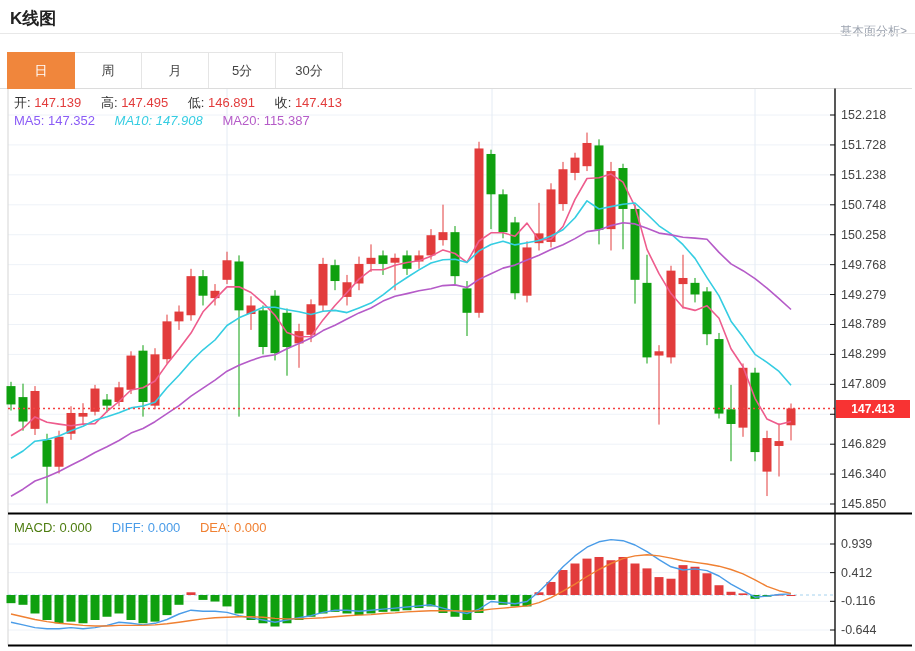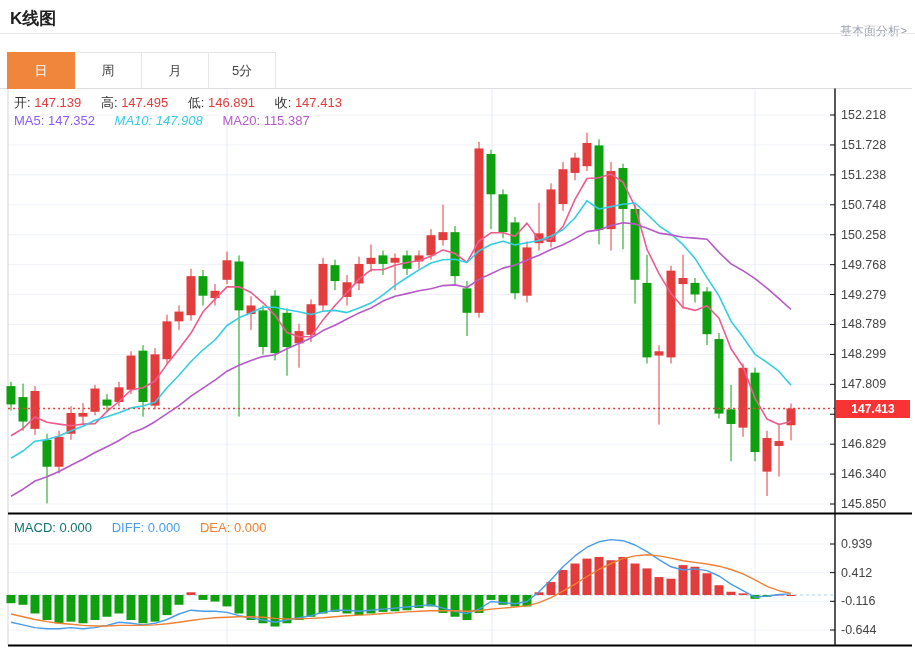--- a/index.html
+++ b/index.html
@@ -9,38 +9,39 @@
   .hdr-divider{position:absolute;left:0;top:33px;width:915px;height:1px;background:#e8e8e8;}
   .tabbar{position:absolute;left:8px;top:52px;height:37px;display:flex;}
   .tab{width:68px;height:37px;box-sizing:border-box;border:1px solid #e5e5e5;margin-left:-1px;
        display:flex;align-items:center;justify-content:center;font-size:13px;color:#444;background:#fff;cursor:pointer;}
   .tab.active{background:#f0863c;border-color:#f0863c;color:#fff;z-index:2;}
   .infoline{position:absolute;left:14px;font-size:13px;white-space:nowrap;z-index:5;}
   .infoline .grp{margin-right:16px;}
   .lbl{color:#333;}
   .val-red{color:#e23c3c;}
   .ma5{color:#8b5cf6;} .ma10{color:#35cde2;font-style:italic;} .ma20{color:#b55bc8;}
-  .macd-l{color:#0f766e;} .diff-l{color:#4a9ce8;} .dea-l{color:#f08032;}
+  .macd-l{color:#4d7c0f;} .diff-l{color:#4a9ce8;} .dea-l{color:#f08032;}
   #chart-svg{position:absolute;left:0;top:0;z-index:1;}
   .price-badge{position:absolute;left:836px;top:400px;width:74px;height:18px;background:#f83333;color:#fff;
        font-size:12px;font-weight:bold;display:flex;align-items:center;justify-content:center;z-index:6;}
 </style>
 </head>
 <body>
 
 <div id="app">
   <div class="hdr-title">K线图</div>
   <a class="hdr-link">基本面分析&gt;</a>
   <div class="hdr-divider"></div>
 
   <div class="tabbar">
       <div class="tab active">日</div>
       <div class="tab">周</div>
       <div class="tab">月</div>
       <div class="tab">5分</div>
+      <div class="tab">30分</div>
     </div>
 
   <svg id="chart-svg" width="915" height="651">
       <line x1="8" y1="115" x2="835" y2="115" stroke="#eef2f8" stroke-width="1"></line>
       <line x1="8" y1="144.9324748743707" x2="835" y2="144.9324748743707" stroke="#eef2f8" stroke-width="1"></line>
       <line x1="8" y1="174.86494974874313" x2="835" y2="174.86494974874313" stroke="#eef2f8" stroke-width="1"></line>
       <line x1="8" y1="204.79742462311557" x2="835" y2="204.79742462311557" stroke="#eef2f8" stroke-width="1"></line>
       <line x1="8" y1="234.7298994974863" x2="835" y2="234.7298994974863" stroke="#eef2f8" stroke-width="1"></line>
       <line x1="8" y1="264.66237437185873" x2="835" y2="264.66237437185873" stroke="#eef2f8" stroke-width="1"></line>
       <line x1="8" y1="294.53376256281376" x2="835" y2="294.53376256281376" stroke="#eef2f8" stroke-width="1"></line>

